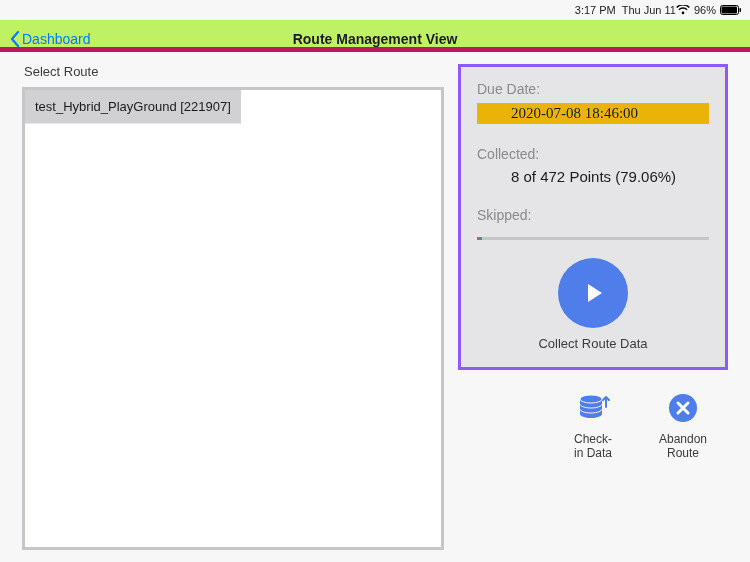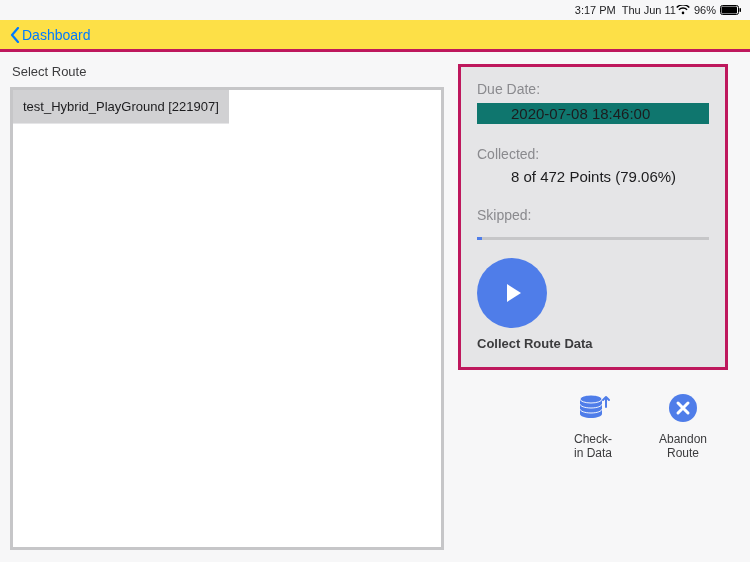--- a/index.html
+++ b/index.html
@@ -20,45 +20,45 @@
     font-weight: 500;
     background: #f7f7f8;
   }
   .status-left { display: flex; gap: 6px; align-items: center; }
   .status-right { display: flex; gap: 4px; align-items: center; }
   .wifi-icon svg, .battery-icon svg { display: block; }
 
   .nav-bar {
     height: 32px;
     display: flex;
-    align-items: center;
+    align-items: flex-end;
     position: relative;
     padding: 0 10px;
-    background: #fde047;
-    border-bottom: 3px solid #be185d;
+    background: #bef264;
+    border-bottom: 5px solid #be185d;
   }
   .back-btn {
     display: flex; align-items: center;
     color: #007aff;
     font-size: 14px;
     cursor: pointer;
   }
   .back-btn svg { margin-right: 2px; }
   .nav-title {
     position: absolute;
     left: 50%; transform: translateX(-50%);
     font-size: 14px;
     font-weight: 600;
     color: #1c1c1e;
   }
 
   .content {
     display: flex;
     height: calc(100% - 52px);
-    padding: 12px 22px 12px 10px;
+    padding: 12px 22px 12px 22px;
     gap: 14px;
   }
 
   .left-col { flex: 1; display: flex; flex-direction: column; }
   .select-label {
     font-size: 13px;
     color: #3c3c3e;
     margin-bottom: 8px;
     padding-left: 2px;
   }
@@ -83,42 +83,42 @@
     background: #d1d1d3;
   }
   .route-row-empty {
     height: 34px;
     border-bottom: 1px solid #e5e5e7;
   }
 
   .right-col { width: 270px; display: flex; flex-direction: column; gap: 20px; }
 
   .info-panel {
-    border: 3px solid #be185d;
+    border: 3px solid #8b5cf6;
     background: #e5e5e7;
     padding: 14px 16px 16px 16px;
   }
   .info-label { font-size: 14px; color: #8a8a8e; margin-top: 22px; }
   .info-label:first-child { margin-top: 0; }
   .info-value {
     font-size: 15px;
     color: #1c1c1e;
     margin-top: 6px;
     padding-left: 34px;
   }
-  .info-value.highlight { background: #0f766e; padding-top:2px; padding-bottom:2px; margin-left:0; padding-left:34px;}
+  .info-value.highlight { background: #eab308; padding-top:2px; padding-bottom:2px; margin-left:0; padding-left:34px;font-family:Liberation Serif, serif;}
   .progress {
     height: 3px;
     background: #c6c6c8;
     margin-top: 14px;
     position: relative;
   }
   .progress-fill { height: 100%; background: #4f7de9; }
 
-  .collect-wrap { margin-top: 18px; font-weight: bold; }
+  .collect-wrap { text-align: center; margin-top: 18px; }
   .collect-btn {
     width: 70px; height: 70px;
     border-radius: 50%;
     background: #4f7de9;
     display: inline-flex;
     align-items: center; justify-content: center;
     cursor: pointer;
   }
   .collect-label { font-size: 13px; color: #3c3c3e; margin-top: 8px; }
 
@@ -156,20 +156,21 @@
   </div>
 </div>
 
 <div class="nav-bar">
   <div class="back-btn">
     <svg width="10" height="16" viewBox="0 0 10 16">
         <path d="M8 1L2 8l6 7" stroke="#007aff" stroke-width="2.2" fill="none" stroke-linecap="round" stroke-linejoin="round"></path>
       </svg>
     <span>Dashboard</span>
   </div>
+  <div class="nav-title">Route Management View</div>
 </div>
 
 <div class="content">
 
   <div class="left-col">
     <div class="select-label">Select Route</div>
     <div class="route-list">
       <div class="route-item selected">
         <span>test_Hybrid_PlayGround [221907]</span>
       </div>

